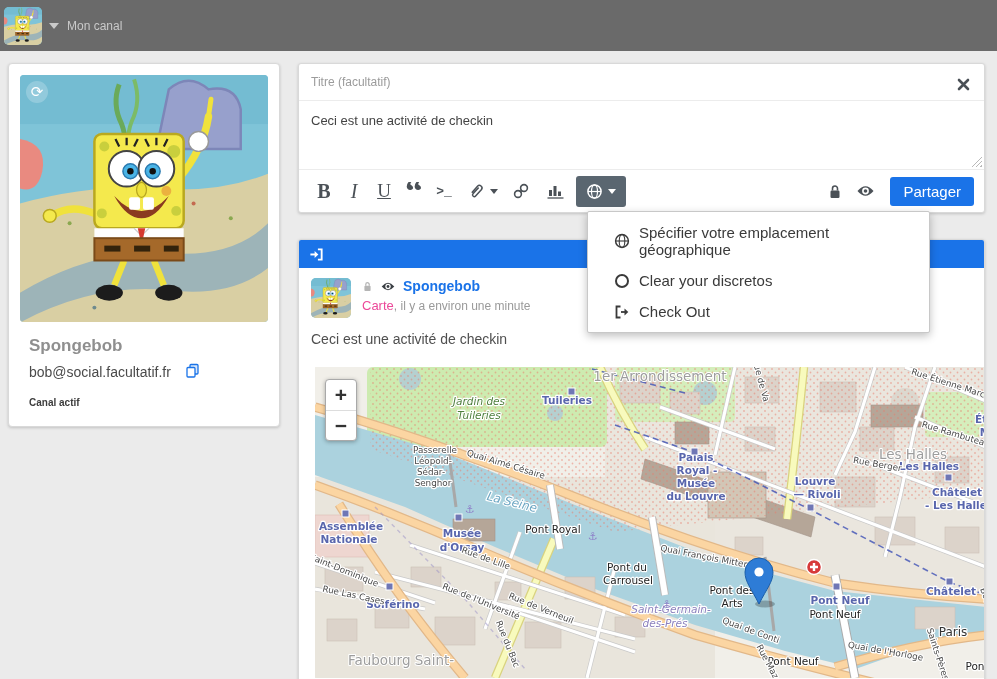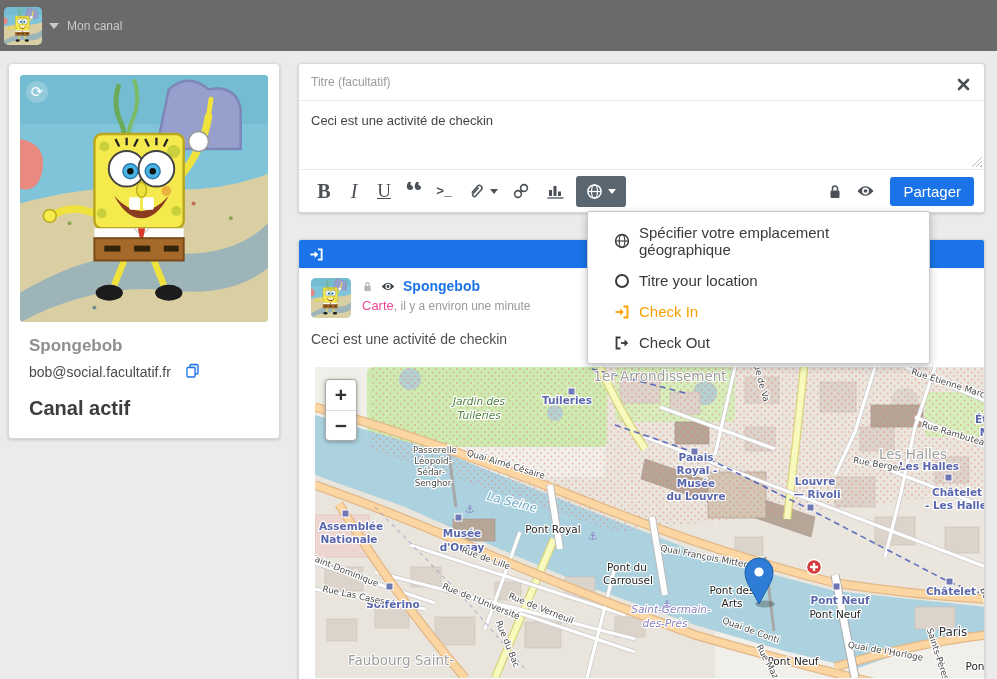--- a/index.html
+++ b/index.html
@@ -15,21 +15,21 @@
   
   .card { background:#fff; border:1px solid #d9d9d9; border-radius:4px;
     box-shadow:0 1px 3px rgba(0,0,0,.18); }
   
   .sidebar { position:absolute; left:8px; top:63px; width:272px; padding:11px 11px 18px; z-index:5; }
   .sidebar .bigpic { position:relative; width:248px; height:247px; border-radius:4px; overflow:hidden; }
   .refresh-badge { position:absolute; left:6px; top:6px; width:22px; height:22px; border-radius:50%;
     background:rgba(255,255,255,.22); color:#fff; font-size:15px; line-height:21px; text-align:center; }
   .sb-name { margin-top:14px; color:#8f8f8f; font-size:17px; font-weight:bold; padding-left:9px; }
   .sb-email { margin-top:7px; padding-left:9px; color:#4a4a4a; font-size:14px; display:flex; align-items:center; gap:14px; }
-  .sb-status-title { margin-top:16px; padding-left:9px; color:#3d3d3d; font-size:20px; font-weight:bold; }
+  .sb-status-title { margin-top:16px; padding-left:9px; color:#3d3d3d; font-size:10px; font-weight:bold; }
   .sb-status-time { margin-top:6px; padding-left:9px; color:#767676; font-size:14px; }
   
   .main { position:absolute; left:298px; top:63px; width:687px; z-index:5; }
   
   .composer { position:relative; border-radius:3px; }
   .composer .title-row { position:relative; height:37px; border-bottom:1px solid #ececec; }
   .composer input { width:600px; height:36px; border:0; outline:none; padding:0 12px; font-size:12px;
     font-family:Liberation Sans, sans-serif; color:#444; background:transparent; }
   .composer input::placeholder { color:#9b9b9b; }
   .close-btn { position:absolute; right:14px; top:13px; width:13px; height:13px; cursor:pointer; }
@@ -248,29 +248,21 @@
           <circle cx="8" cy="8" r="6.4" fill="none" stroke="#3a3a3a" stroke-width="1.5"></circle>
           <ellipse cx="8" cy="8" rx="2.8" ry="6.4" fill="none" stroke="#3a3a3a" stroke-width="1.1"></ellipse>
           <path d="M1.6,8 h12.8" stroke="#3a3a3a" stroke-width="1.1"></path>
         </svg>
       <span>Spécifier votre emplacement géographique</span>
     </div>
     <div class="dd-item">
       <svg width="16" height="16" viewBox="0 0 16 16">
           <circle cx="8" cy="8" r="6" fill="none" stroke="#3a3a3a" stroke-width="2"></circle>
         </svg>
-      <span>Titre your location</span>
-    </div>
-    <div class="dd-item hl">
-      <svg width="16" height="16" viewBox="0 0 16 16">
-          <path d="M9.5,2.5 h4 v11 h-4" fill="none" stroke="#f9a000" stroke-width="1.8"></path>
-          <path d="M1.5,8 h6.5" stroke="#f9a000" stroke-width="1.8"></path>
-          <path d="M6,4.5 L9.8,8 L6,11.5 Z" fill="#f9a000"></path>
-        </svg>
-      <span>Check In</span>
+      <span>Clear your discretos</span>
     </div>
     <div class="dd-item">
       <svg width="16" height="16" viewBox="0 0 16 16">
           <path d="M6.5,2.5 h-4 v11 h4" fill="none" stroke="#3a3a3a" stroke-width="1.8"></path>
           <path d="M7,8 h6" stroke="#3a3a3a" stroke-width="1.8"></path>
           <path d="M10.5,4.5 L14.3,8 L10.5,11.5 Z" fill="#3a3a3a"></path>
         </svg>
       <span>Check Out</span>
     </div>
   </div>

